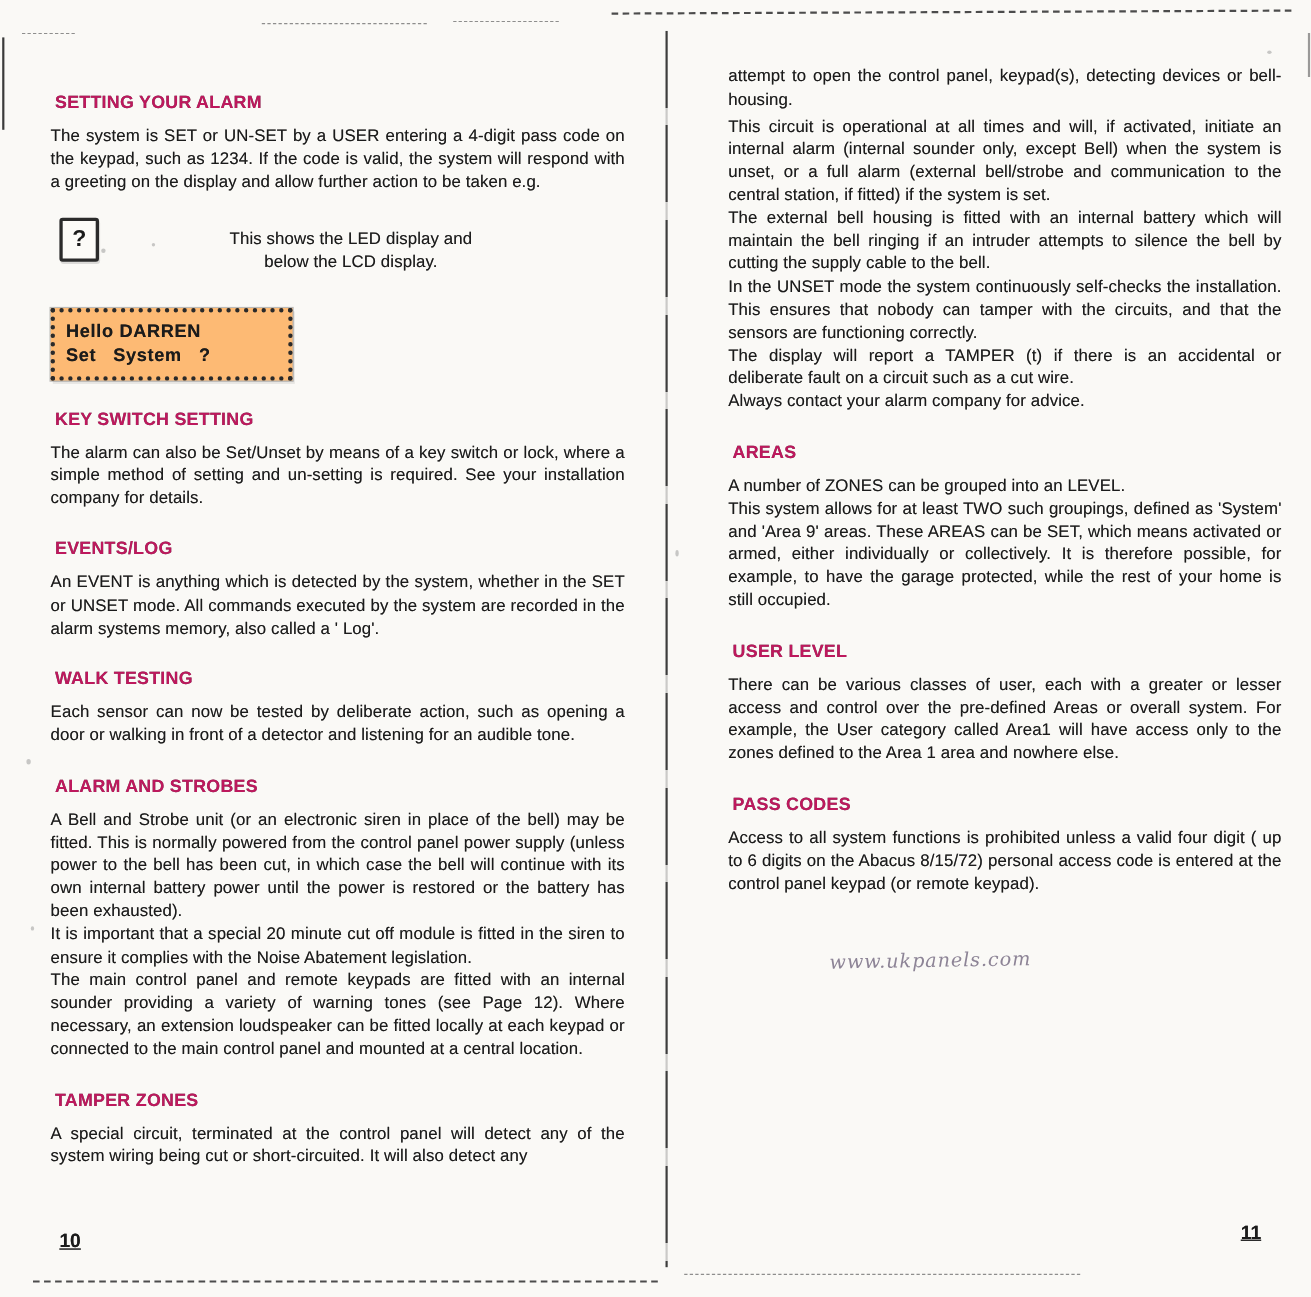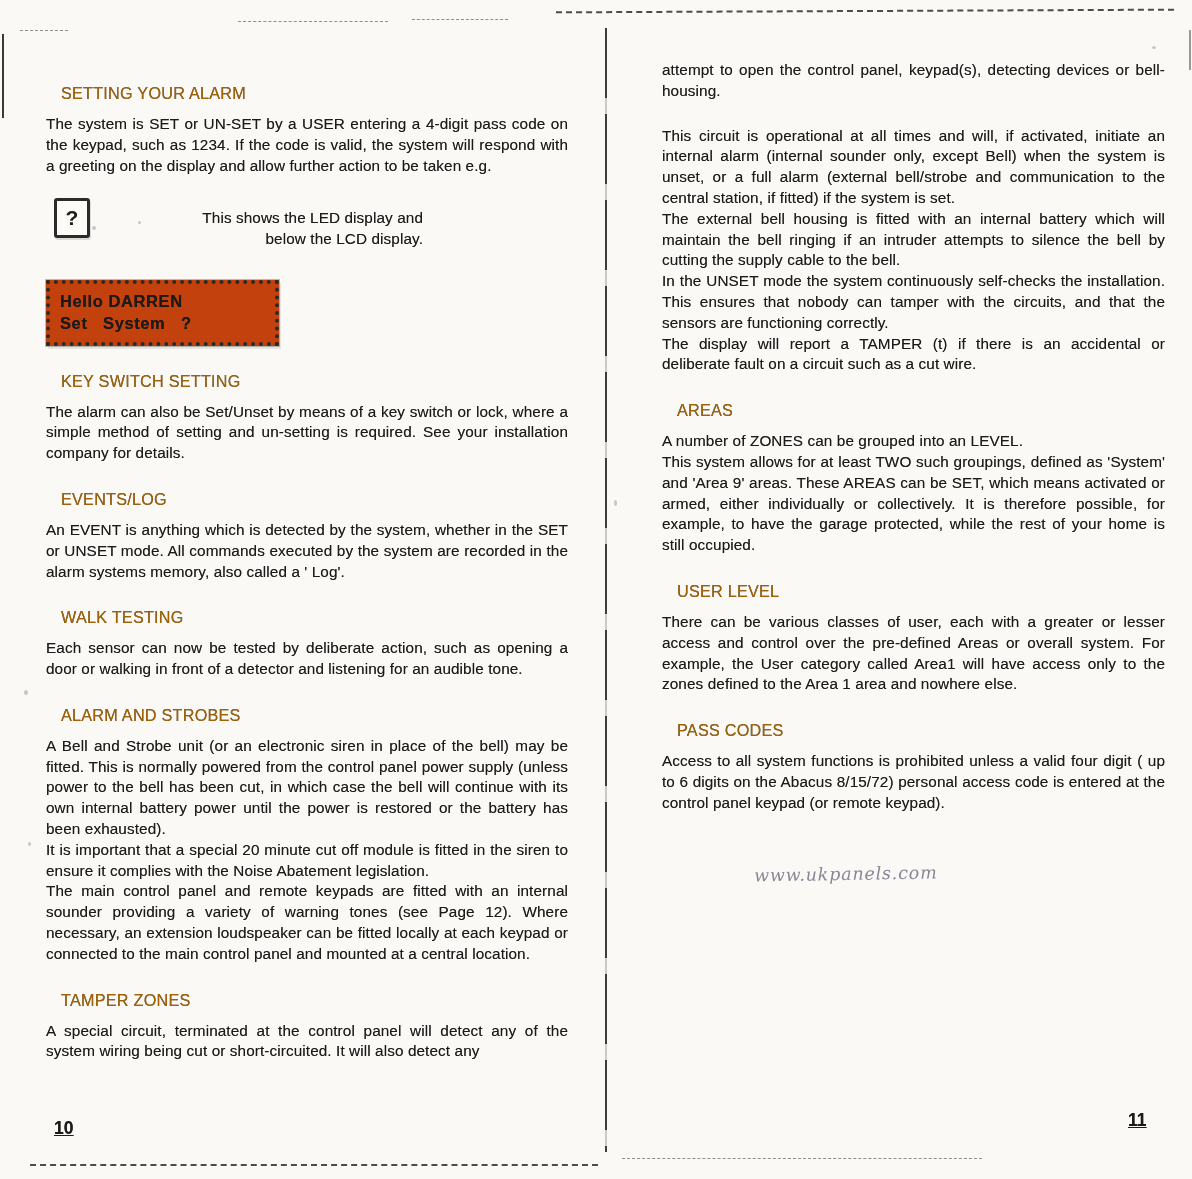--- a/index.html
+++ b/index.html
@@ -24,59 +24,59 @@
   .dash.thin { border-top: 1.5px dashed #6b6b6b; opacity: .75; }
   .edge-line { position: absolute; background: #3a3a3a; }
   .speck { position: absolute; background: #8a8a8a; border-radius: 50%; opacity: .45; }
 
   
   .page { position: absolute; }
   .page.left  { left: 46px;  top: 84px; width: 522px; }
   .page.right { left: 662px; top: 60px; width: 503px; }
 
   h2 {
-    font-size: 16.2px; font-weight: normal;
+    font-size: 16.2px; font-weight: bold;
     letter-spacing: .25px;
-    margin: 26px 0 11px 15px;
-    color: #a16207;
+    margin: 26px 0 11px 4px;
+    color: #be185d;
     text-shadow: 0 0 .4px rgba(15,15,15,.65);
   }
   section:first-child h2 { margin-top: 0; }
 
   p {
     font-size: 15.3px;
     line-height: 1.36;
     margin: 0;
     text-align: justify;
     text-shadow: 0 0 .4px rgba(25,25,25,.55);
     letter-spacing: .1px;
   }
-  p.gap-after { margin-bottom: 24px; }
+  p.gap-after { margin-bottom: 4px; }
 
   
   .led-row { display: flex; align-items: flex-start; margin: 22px 0 0 8px; }
   .led-box {
     width: 30px; height: 34px;
     border: 3px solid #2b2b2b;
     border-radius: 3px;
     display: flex; align-items: center; justify-content: center;
     font-size: 21px; font-weight: bold;
     box-shadow: 1px 2px 0 rgba(0,0,0,.12);
     background: #fcfbf8;
   }
-  .led-caption { margin-left: 83px; margin-top: 10px; width: 250px; text-align: right; }
+  .led-caption { margin-left: 104px; margin-top: 10px; width: 250px; text-align: center; }
 
   
   .lcd-box {
     margin-top: 30px;
     width: 192px;
     border: 4px dotted #2a2a2a;
     outline: 1px solid rgba(40,40,40,.3);
-    padding: 6px 23px 7px 10px;
-    background: #c2410c;
+    padding: 6px 10px 7px 10px;
+    background: #fdba74;
     box-shadow: 2px 3px 0 rgba(0,0,0,.08);
   }
   .lcd-line {
     font-size: 16.5px; font-weight: bold;
     line-height: 1.35;
     letter-spacing: .6px;
     white-space: pre;
     text-shadow: 0 0 .5px rgba(10,10,10,.7);
   }
 
@@ -170,20 +170,21 @@
 
 <div class="page right">
 
   <p class="gap-after">attempt to open the control panel, keypad(s), detecting devices or bell-housing.</p>
   <p>This circuit is operational at all times and will, if activated, initiate an internal alarm (internal sounder only, except Bell) when the system is unset, or a full alarm  (external bell/strobe and communication to the central station, if fitted) if the system is set.</p>
   <p>The external bell housing is fitted with an internal battery which will maintain the bell ringing if an intruder attempts to silence the bell by cutting the supply cable to the bell.</p>
 
   <section>
     <p>In the UNSET mode  the system continuously self-checks the installation. This ensures that nobody can tamper with the circuits, and that the sensors are functioning correctly.</p>
     <p>The display will report  a TAMPER (t) if there is an accidental or deliberate fault on a circuit such as a cut wire.</p>
+    <p>Always contact your alarm company for advice.</p>
   </section>
 
   <section>
     <h2>AREAS</h2>
     <p>A number of ZONES can be grouped into an LEVEL.</p>
     <p>This system allows for  at least TWO such groupings, defined as 'System' and 'Area 9'  areas. These AREAS can be SET, which means activated or armed, either individually or collectively. It is therefore possible, for example, to have the garage protected, while the rest of your home is still occupied.</p>
   </section>
 
   <section>
     <h2>USER LEVEL</h2>

